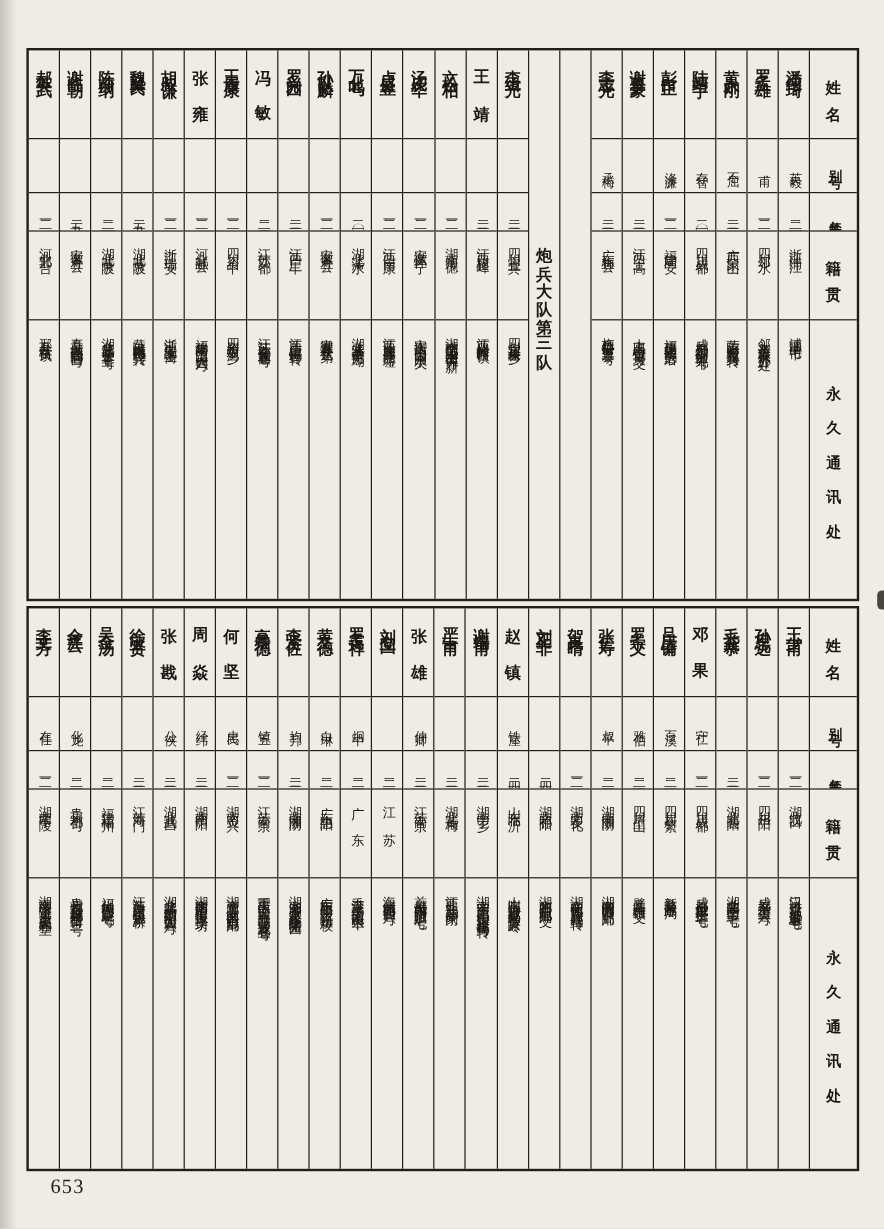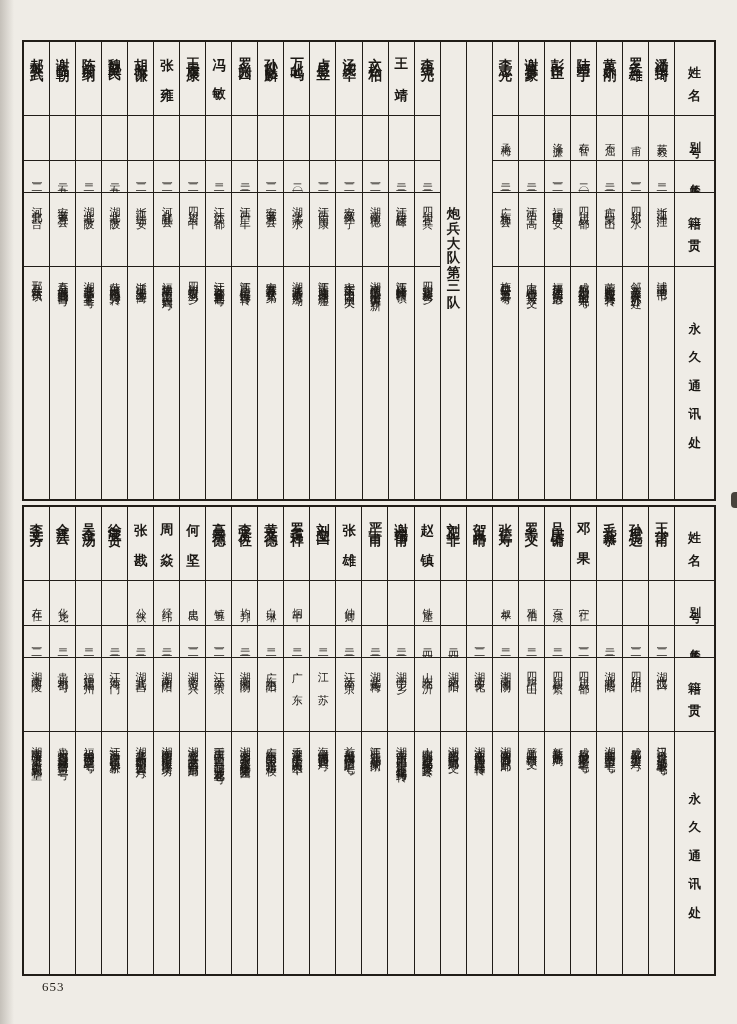--- a/index.html
+++ b/index.html
@@ -46,21 +46,21 @@
   .h-big{font-size:13px;font-weight:700;letter-spacing:1.7em;}
   .h-alias{font-size:11.5px;font-weight:700;letter-spacing:6px;}
   .h-age{font-size:10.5px;font-weight:700;letter-spacing:1px;}
   .h-addr{font-size:12.5px;font-weight:700;letter-spacing:2.3em;}
 
   .label-half{flex:1 1 0;display:flex;justify-content:center;box-sizing:border-box;}
   .label-text-half{padding-top:153px;}
   .label-empty-half{border-left:1px solid #211d18;}
   .unit-label{font-size:13.5px;font-weight:700;letter-spacing:1.1em;}
 
-  .page-number{position:absolute;left:42px;top:979px;font-size:13px;letter-spacing:1px;color:#24201a;}
+  .page-number{position:absolute;left:42px;top:979px;font-size:17px;letter-spacing:1px;color:#24201a;}
 </style>
 </head>
 <body>
 
 <div class="page">
 
   <div class="sheet">
 
     <div class="ctable" id="top-table">
       <div class="col header-col">

